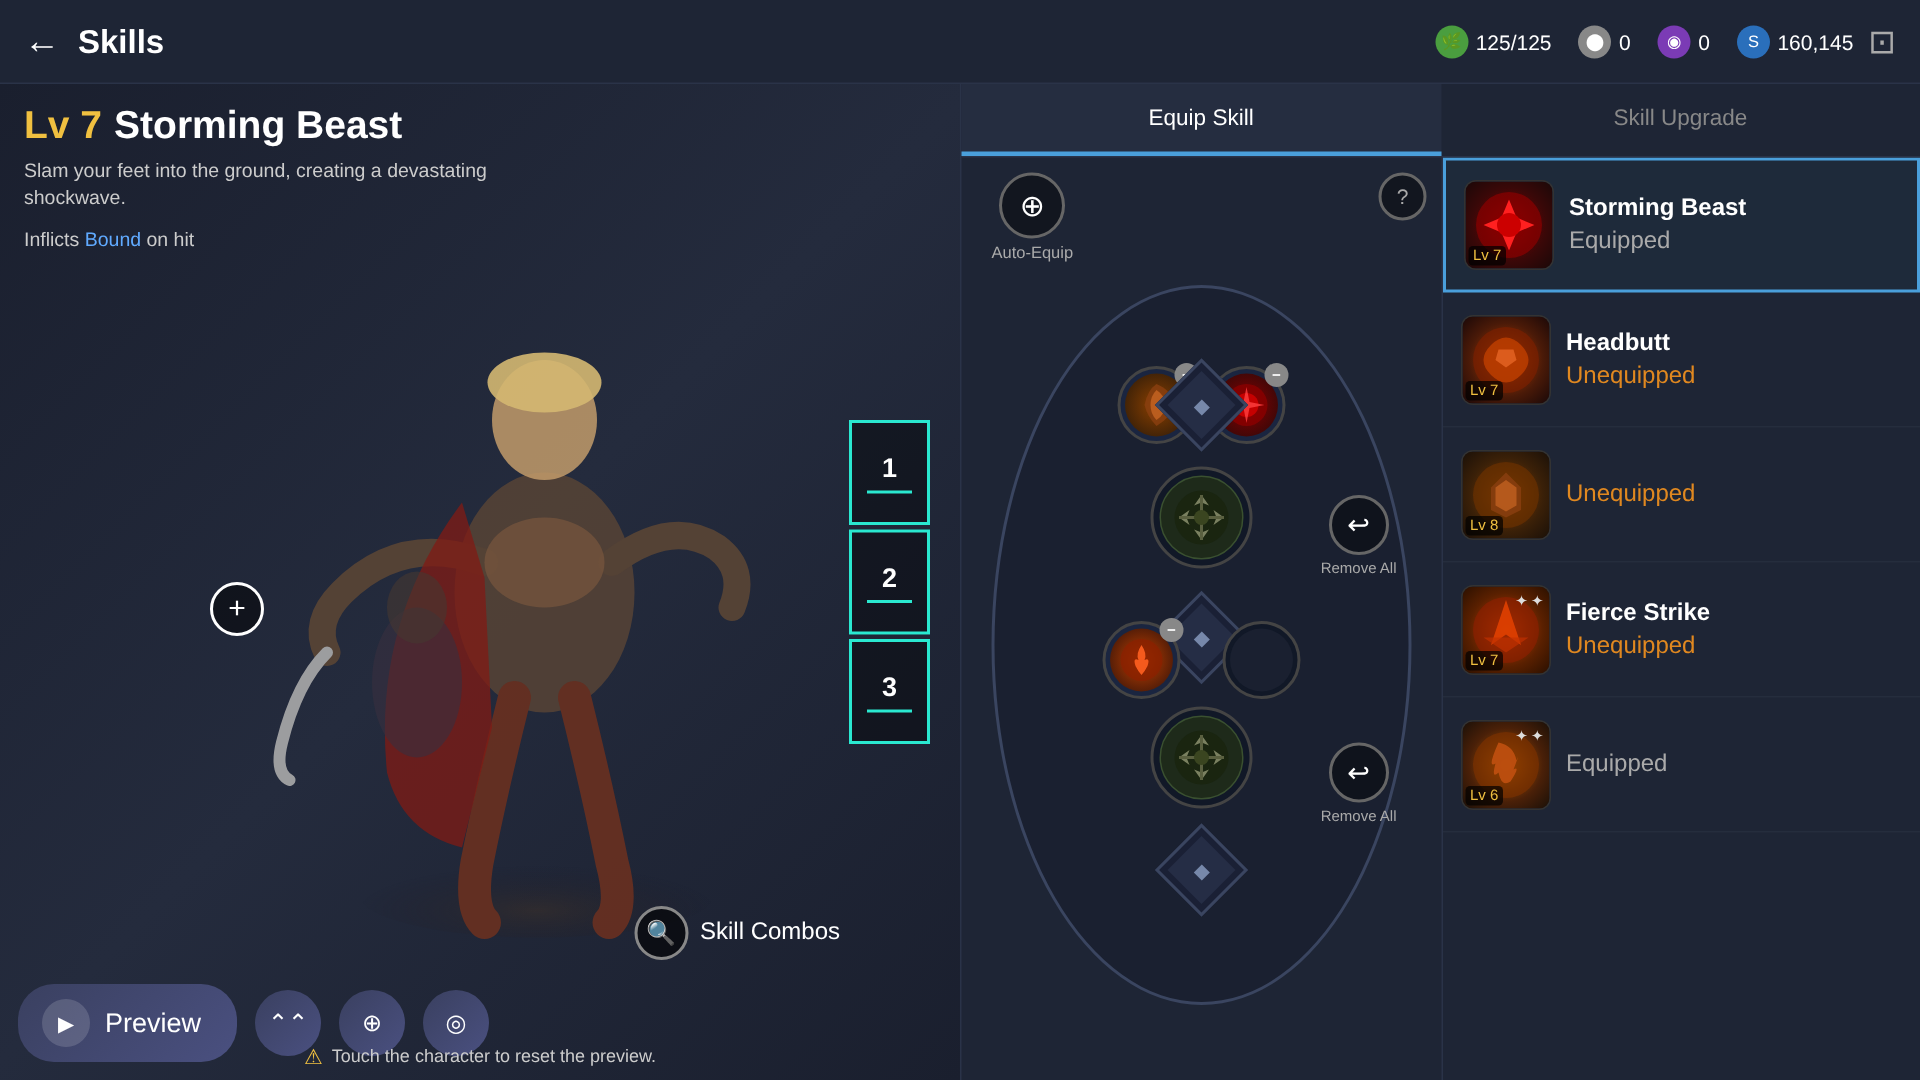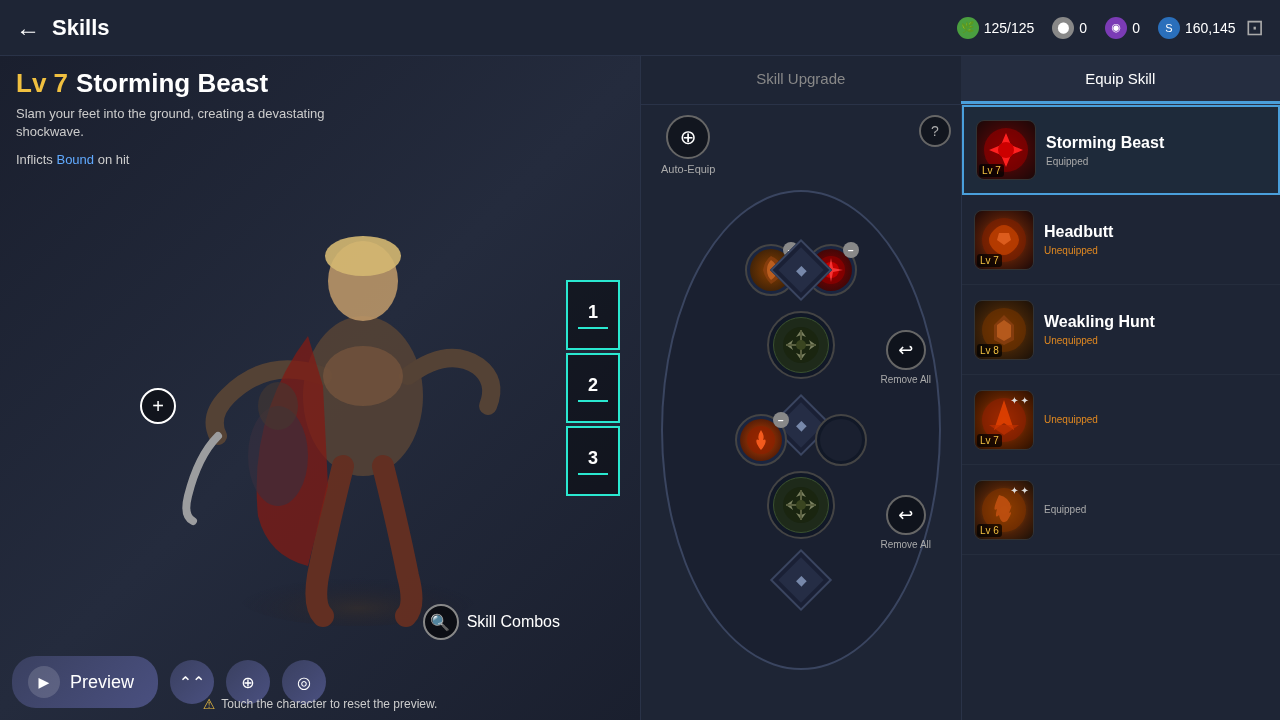--- a/index.html
+++ b/index.html
@@ -541,21 +541,21 @@
     .skill-list-info {
       flex: 1;
     }
     .skill-list-name {
       font-size: 16px;
       font-weight: bold;
       color: #fff;
       margin-bottom: 4px;
     }
     .skill-list-status {
-      font-size: 10px;
+      font-size: 16px;
     }
     .skill-list-status.equipped { color: #aaa; }
     .skill-list-status.unequipped { color: #e08820; }
 
     .skill-stars {
       display: flex;
       gap: 2px;
       position: absolute;
       top: 4px;
       right: 4px;
@@ -715,25 +715,25 @@
 
     <div class="touch-hint">
       <span class="warning-icon">⚠</span>
       <span>Touch the character to reset the preview.</span>
     </div>
   </div>
 
   <div class="right-panel">
 
     <div class="tab-bar">
+      <div class="tab active">
+        <span>Equip Skill</span>
+      </div>
       <div class="tab">
         <span>Skill Upgrade</span>
-      </div>
-      <div class="tab active">
-        <span>Equip Skill</span>
       </div>
     </div>
 
     <div class="equip-panel">
 
       <div class="skill-diagram">
 
         <div style="display:flex; justify-content:space-between; width:100%; align-items:flex-start; margin-bottom:5px; position:relative;">
 
           <div class="auto-equip-btn">
@@ -889,41 +889,41 @@
             <div class="skill-thumb-img skill-bg-weakling">
               <svg width="50" height="50" viewBox="0 0 50 50">
                 <circle cx="25" cy="25" r="22" fill="#6B3000" opacity="0.7"></circle>
                 <path d="M25 10 L35 20 L35 35 L25 40 L15 35 L15 20Z" fill="#8B4010" opacity="0.8"></path>
                 <path d="M18 20 L25 15 L32 20 L32 32 L25 36 L18 32Z" fill="#c06020" opacity="0.8"></path>
               </svg>
             </div>
             <span class="skill-thumb-lv">Lv 8</span>
           </div>
           <div class="skill-list-info">
-            <div class="skill-list-name">Weakling Hunt</div>
             <div class="skill-list-status unequipped">Unequipped</div>
           </div>
         </div>
 
         <div class="skill-list-item" style="position:relative;">
           <div class="skill-thumb">
             <div class="skill-thumb-img skill-bg-fierce">
               <svg width="50" height="50" viewBox="0 0 50 50">
                 <circle cx="25" cy="25" r="22" fill="#8B2000" opacity="0.7"></circle>
                 <path d="M15 35 L25 5 L35 35 L25 28Z" fill="#e04000" opacity="0.9"></path>
                 <path d="M10 30 L40 30 L25 40Z" fill="#c03000" opacity="0.7"></path>
               </svg>
             </div>
             <span class="skill-thumb-lv">Lv 7</span>
             <div class="skill-stars">
               <span class="star-icon">✦</span>
               <span class="star-icon">✦</span>
             </div>
           </div>
           <div class="skill-list-info">
+            <div class="skill-list-name">Fierce Strike</div>
             <div class="skill-list-status unequipped">Unequipped</div>
           </div>
         </div>
 
         <div class="skill-list-item" style="position:relative;">
           <div class="skill-thumb">
             <div class="skill-thumb-img skill-bg-frenzied">
               <svg width="50" height="50" viewBox="0 0 50 50">
                 <circle cx="25" cy="25" r="22" fill="#7B3000" opacity="0.7"></circle>
                 <path d="M20 10 Q30 12 32 22 Q35 15 30 28 Q35 25 28 36 Q22 40 20 30 Q15 35 18 24 Q12 28 20 10Z" fill="#c05010" opacity="0.9"></path>

